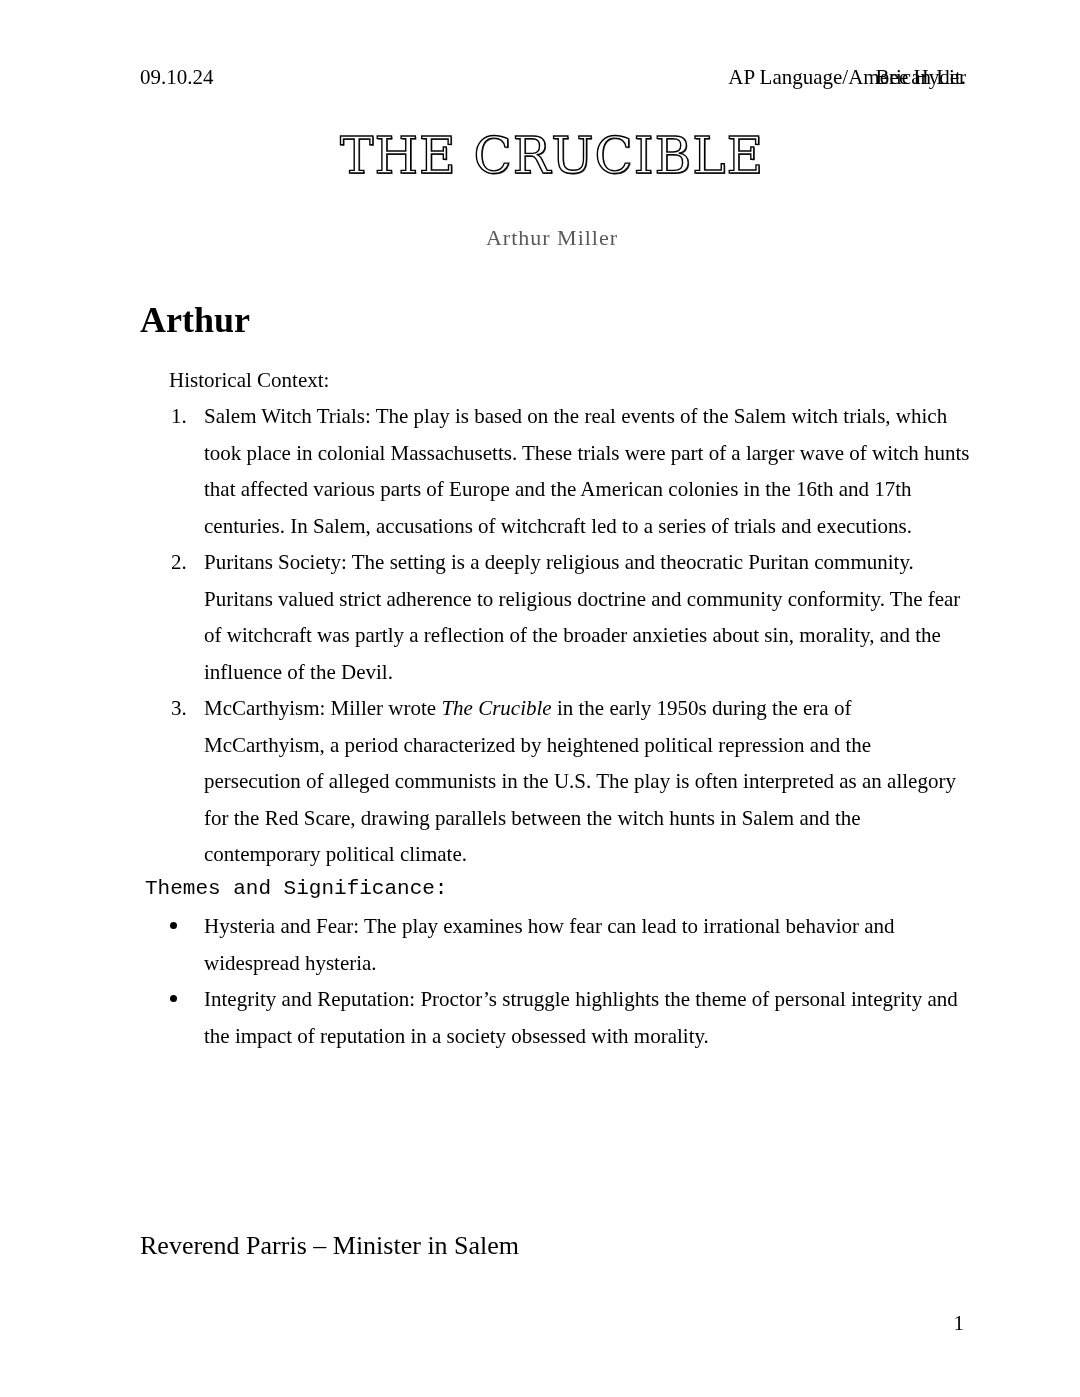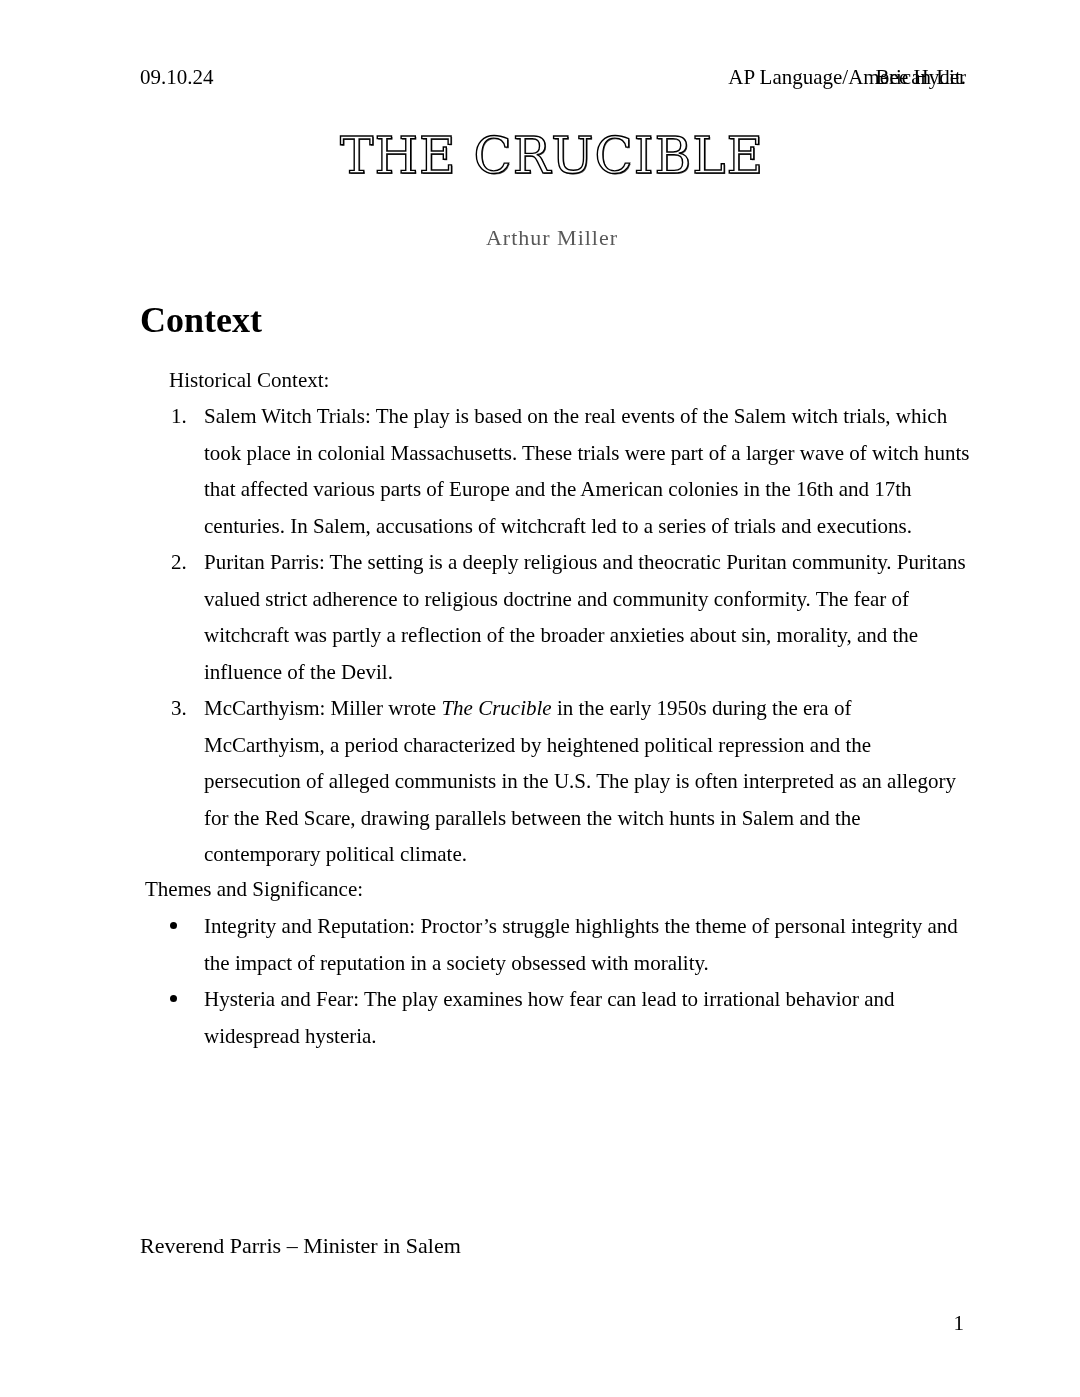--- a/index.html
+++ b/index.html
@@ -74,21 +74,21 @@
       line-height: 44px;
     }
     #h-context { top: 298px; }
     #h-characters { top: 1164px; }
     .subheading {
       position: absolute;
       font-size: 21px;
       line-height: 36.5px;
     }
     #sub-historical { top: 362px; left: 128px; margin-left: 29px; }
-    #sub-themes { top: 871px; left: 133px; }
+    #sub-themes { top: 871px; left: 133px; font-family: Liberation Mono, monospace; }
 
     .list {
       position: absolute;
       left: 128px;
       width: 830px;
       margin: 0;
       padding: 0;
       list-style: none;
     }
     #historical-list { top: 398px; }
@@ -114,21 +114,21 @@
       border-radius: 50%;
       background: #000;
     }
     .term { font-weight: normal; }
     .ital { font-style: italic; }
 
     .character-line {
       position: absolute;
       top: 1228px;
       left: 128px;
-      font-size: 22px;
+      font-size: 26px;
       line-height: 36px;
     }
 
     .page-number {
       position: absolute;
       top: 1308px;
       right: 128px;
       font-size: 21px;
       line-height: 30px;
     }
@@ -140,49 +140,49 @@
 
   <div class="running-header">
     <span class="hdr-left">09.10.24</span>
     <span class="hdr-center">AP Language/American Lit.</span>
     <span class="hdr-right">Bee Hyder</span>
   </div>
 
   <h1 class="doc-title">THE CRUCIBLE</h1>
   <div class="doc-author">Arthur Miller</div>
 
-  <h2 class="section-heading" id="h-context">Context</h2>
+  <h2 class="section-heading" id="h-context">Arthur</h2>
 
   <div class="subheading" id="sub-historical">Historical Context:</div>
 
   <ol class="list" id="historical-list">
     <li class="list-item">
       <span class="list-marker">1.</span>
       <span class="term">Salem Witch Trials:</span><span> The play is based on the real events of the Salem witch trials, which took place in colonial Massachusetts. These trials were part of a larger wave of witch hunts that affected various parts of Europe and the American colonies in the 16th and 17th centuries. In Salem, accusations of witchcraft led to a series of trials and executions.</span>
     </li>
     <li class="list-item">
       <span class="list-marker">2.</span>
-      <span class="term">Puritan Parris:</span><span> The setting is a deeply religious and theocratic Puritan community. Puritans valued strict adherence to religious doctrine and community conformity. The fear of witchcraft was partly a reflection of the broader anxieties about sin, morality, and the influence of the Devil.</span>
+      <span class="term">Puritans Society:</span><span> The setting is a deeply religious and theocratic Puritan community. Puritans valued strict adherence to religious doctrine and community conformity. The fear of witchcraft was partly a reflection of the broader anxieties about sin, morality, and the influence of the Devil.</span>
     </li>
     <li class="list-item">
       <span class="list-marker">3.</span>
       <span class="term">McCarthyism:</span><span> Miller wrote </span><span class="ital">The Crucible</span><span> in the early 1950s during the era of McCarthyism, a period characterized by heightened political repression and the persecution of alleged communists in the U.S. The play is often interpreted as an allegory for the Red Scare, drawing parallels between the witch hunts in Salem and the contemporary political climate.</span>
     </li>
   </ol>
 
   <div class="subheading" id="sub-themes">Themes and Significance:</div>
 
   <ul class="list" id="themes-list">
     <li class="list-item">
       <span class="bullet-marker"></span>
-      <span class="term">Integrity and Reputation:</span><span> Proctor’s struggle highlights the theme of personal integrity and the impact of reputation in a society obsessed with morality.</span>
+      <span class="term">Hysteria and Fear:</span><span> The play examines how fear can lead to irrational behavior and widespread hysteria.</span>
     </li>
     <li class="list-item">
       <span class="bullet-marker"></span>
-      <span class="term">Hysteria and Fear:</span><span> The play examines how fear can lead to irrational behavior and widespread hysteria.</span>
+      <span class="term">Integrity and Reputation:</span><span> Proctor’s struggle highlights the theme of personal integrity and the impact of reputation in a society obsessed with morality.</span>
     </li>
   </ul>
 
 
   <div class="character-line">
     <span class="term">Reverend Parris</span><span> – </span><span>Minister in Salem</span>
   </div>
 
   <div class="page-number">1</div>
 

